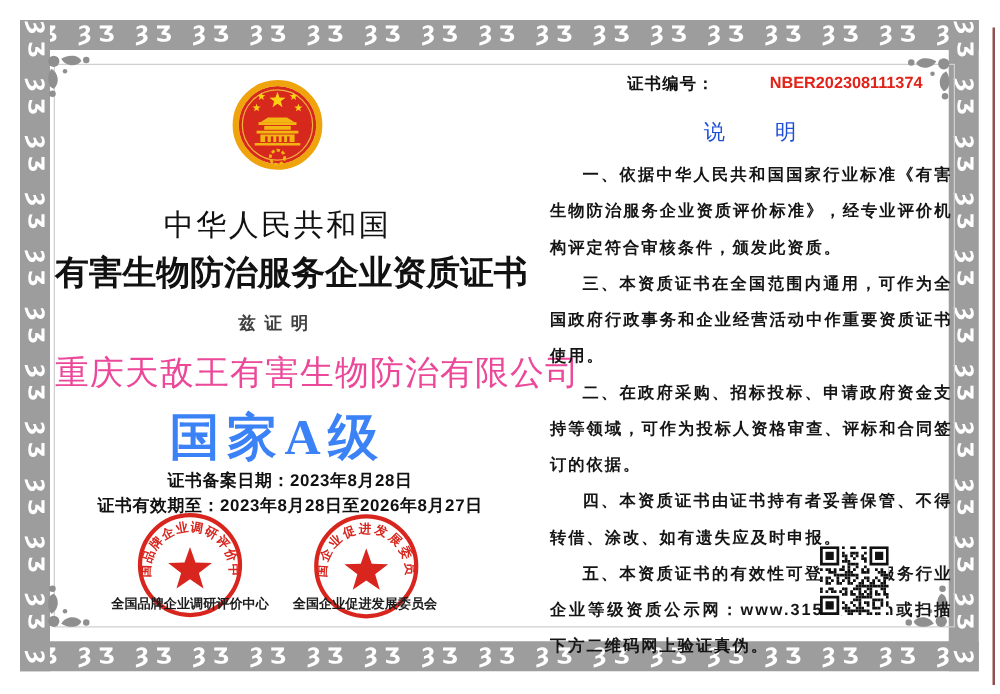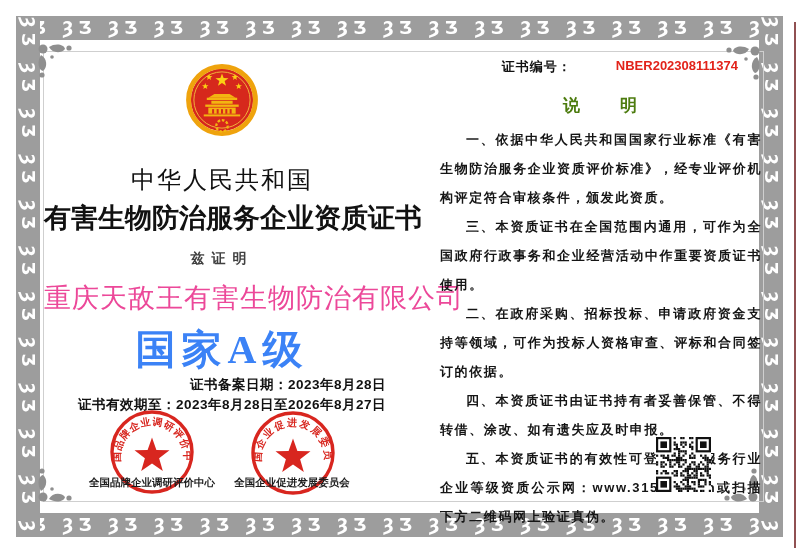--- a/index.html
+++ b/index.html
@@ -36,42 +36,42 @@
   .title-country{margin-top:16px;font-size:24px;font-weight:normal;color:#111;
                  letter-spacing:2px;}
   .title-cert{margin-top:4px;font-size:27px;font-weight:bold;color:#111;
               letter-spacing:0px;white-space:nowrap;}
   .hereby{margin-top:14px;font-size:14px;font-weight:600;color:#404040;
           letter-spacing:7px;}
   .company{margin-top:12px;font-size:27px;font-weight:normal;color:#ec4899;
            letter-spacing:1px;white-space:nowrap;}
   .grade{margin-top:6px;font-size:40px;font-weight:bold;
          font-family:"Liberation Serif","DejaVu Serif",serif;letter-spacing:6px;}
-  .dates{position:absolute;left:78px;top:375px;text-align:right;font-size:13.5px;
+  .dates{position:absolute;left:78px;top:375px;text-align:center;font-size:13.5px;
          font-weight:bold;color:#111;line-height:20px;letter-spacing:0.5px;
          white-space:nowrap;}
 
   
   .seal{position:absolute;width:88px;height:88px;}
   .seal svg{display:block;width:100%;height:100%;}
   .seal-left{left:108px;top:408px;}
   .seal-right{left:249px;top:409px;}
   .seal-label{position:absolute;width:150px;text-align:center;font-size:10.5px;
               font-weight:bold;color:#1c1c1c;letter-spacing:0px;
               font-family:"Liberation Serif","DejaVu Serif",serif;white-space:nowrap;}
   .seal-label-left{left:77px;top:476px;}
   .seal-label-right{left:217px;top:476px;}
 
   
   .right-col{position:absolute;left:440px;top:58px;width:322px;}
   .serial-row{display:flex;justify-content:flex-end;padding-right:24px;
               font-size:13px;font-weight:bold;white-space:nowrap;}
   .serial-label{color:#111;letter-spacing:1px;}
   .notes-heading{margin-top:18px;text-align:center;font-size:17px;
-                 font-weight:bold;color:#4d7c0f;letter-spacing:2px;}
+                 font-weight:normal;color:#1d4ed8;letter-spacing:2px;}
   .notes-body{margin-top:8px;font-size:13px;font-weight:600;color:#151515;
               line-height:29px;letter-spacing:1.6px;text-align:justify;}
   .notes-body p{margin:0;text-indent:2em;}
 
   .qr{position:absolute;left:656px;top:437px;width:55px;height:55px;}
   .qr svg{display:block;width:100%;height:100%;}
 
   .edge-line-right{position:absolute;left:794px;top:22px;width:2px;height:526px;
                    background:#7d3134;opacity:.85;}
 </style>

